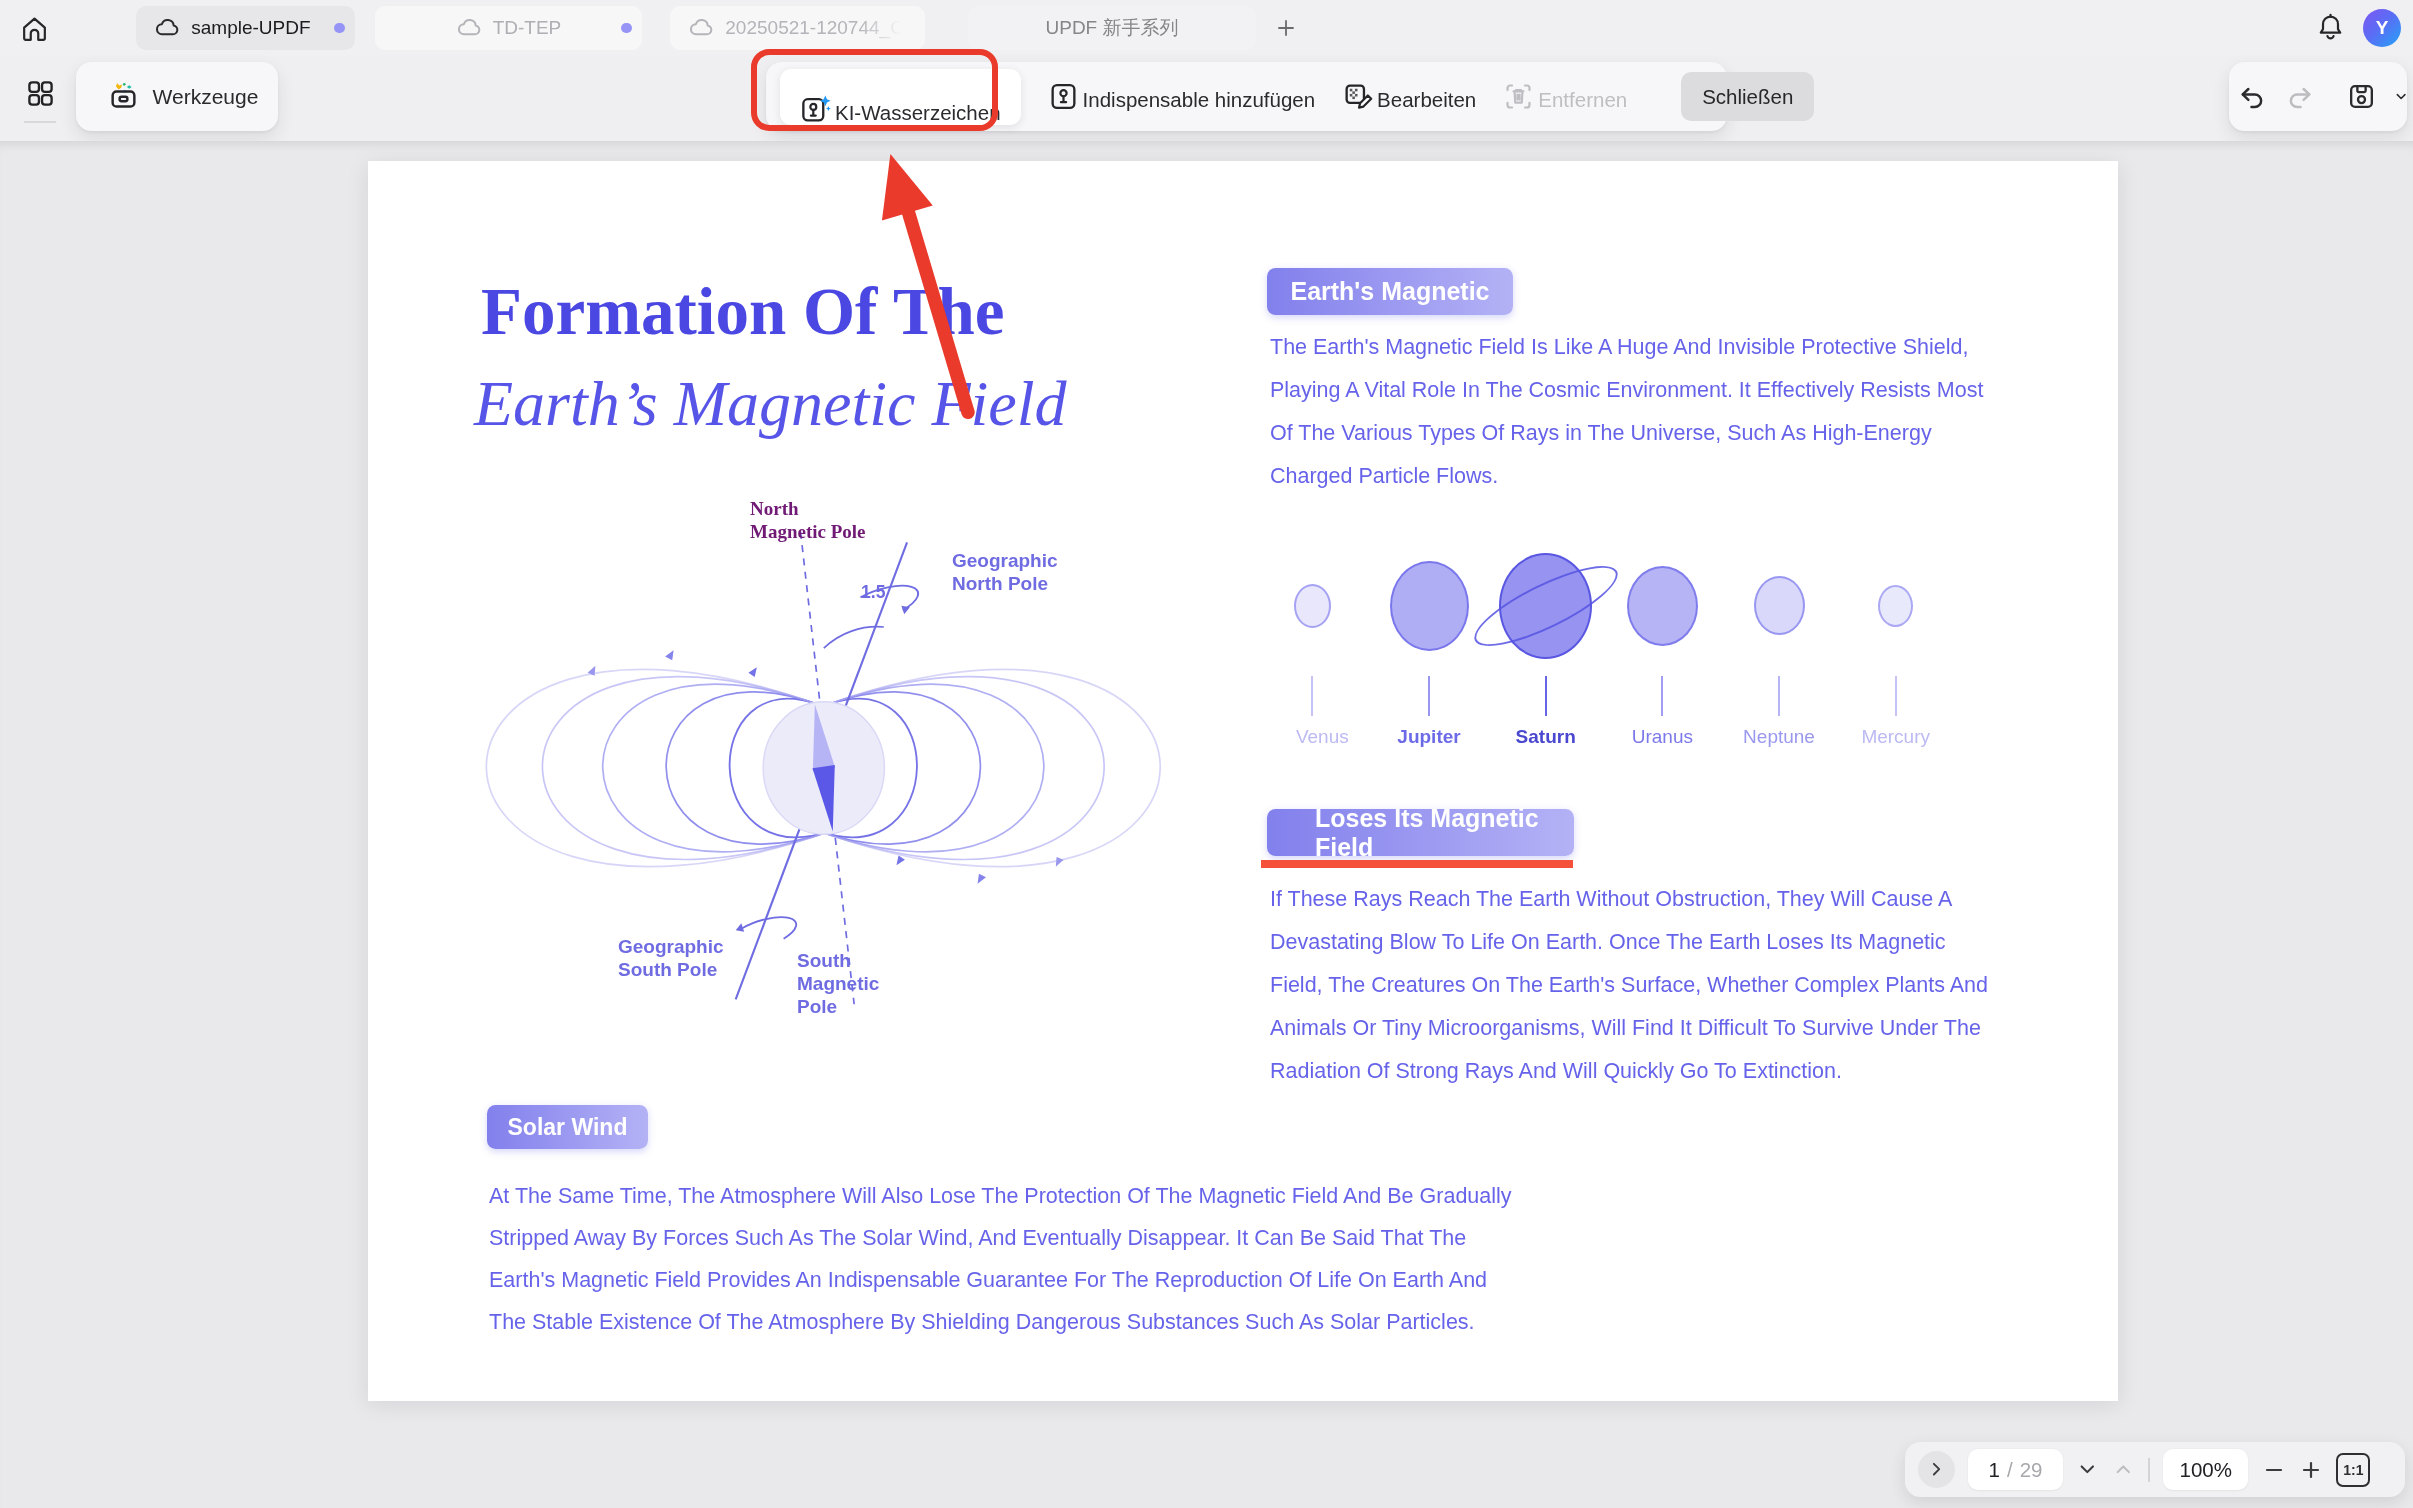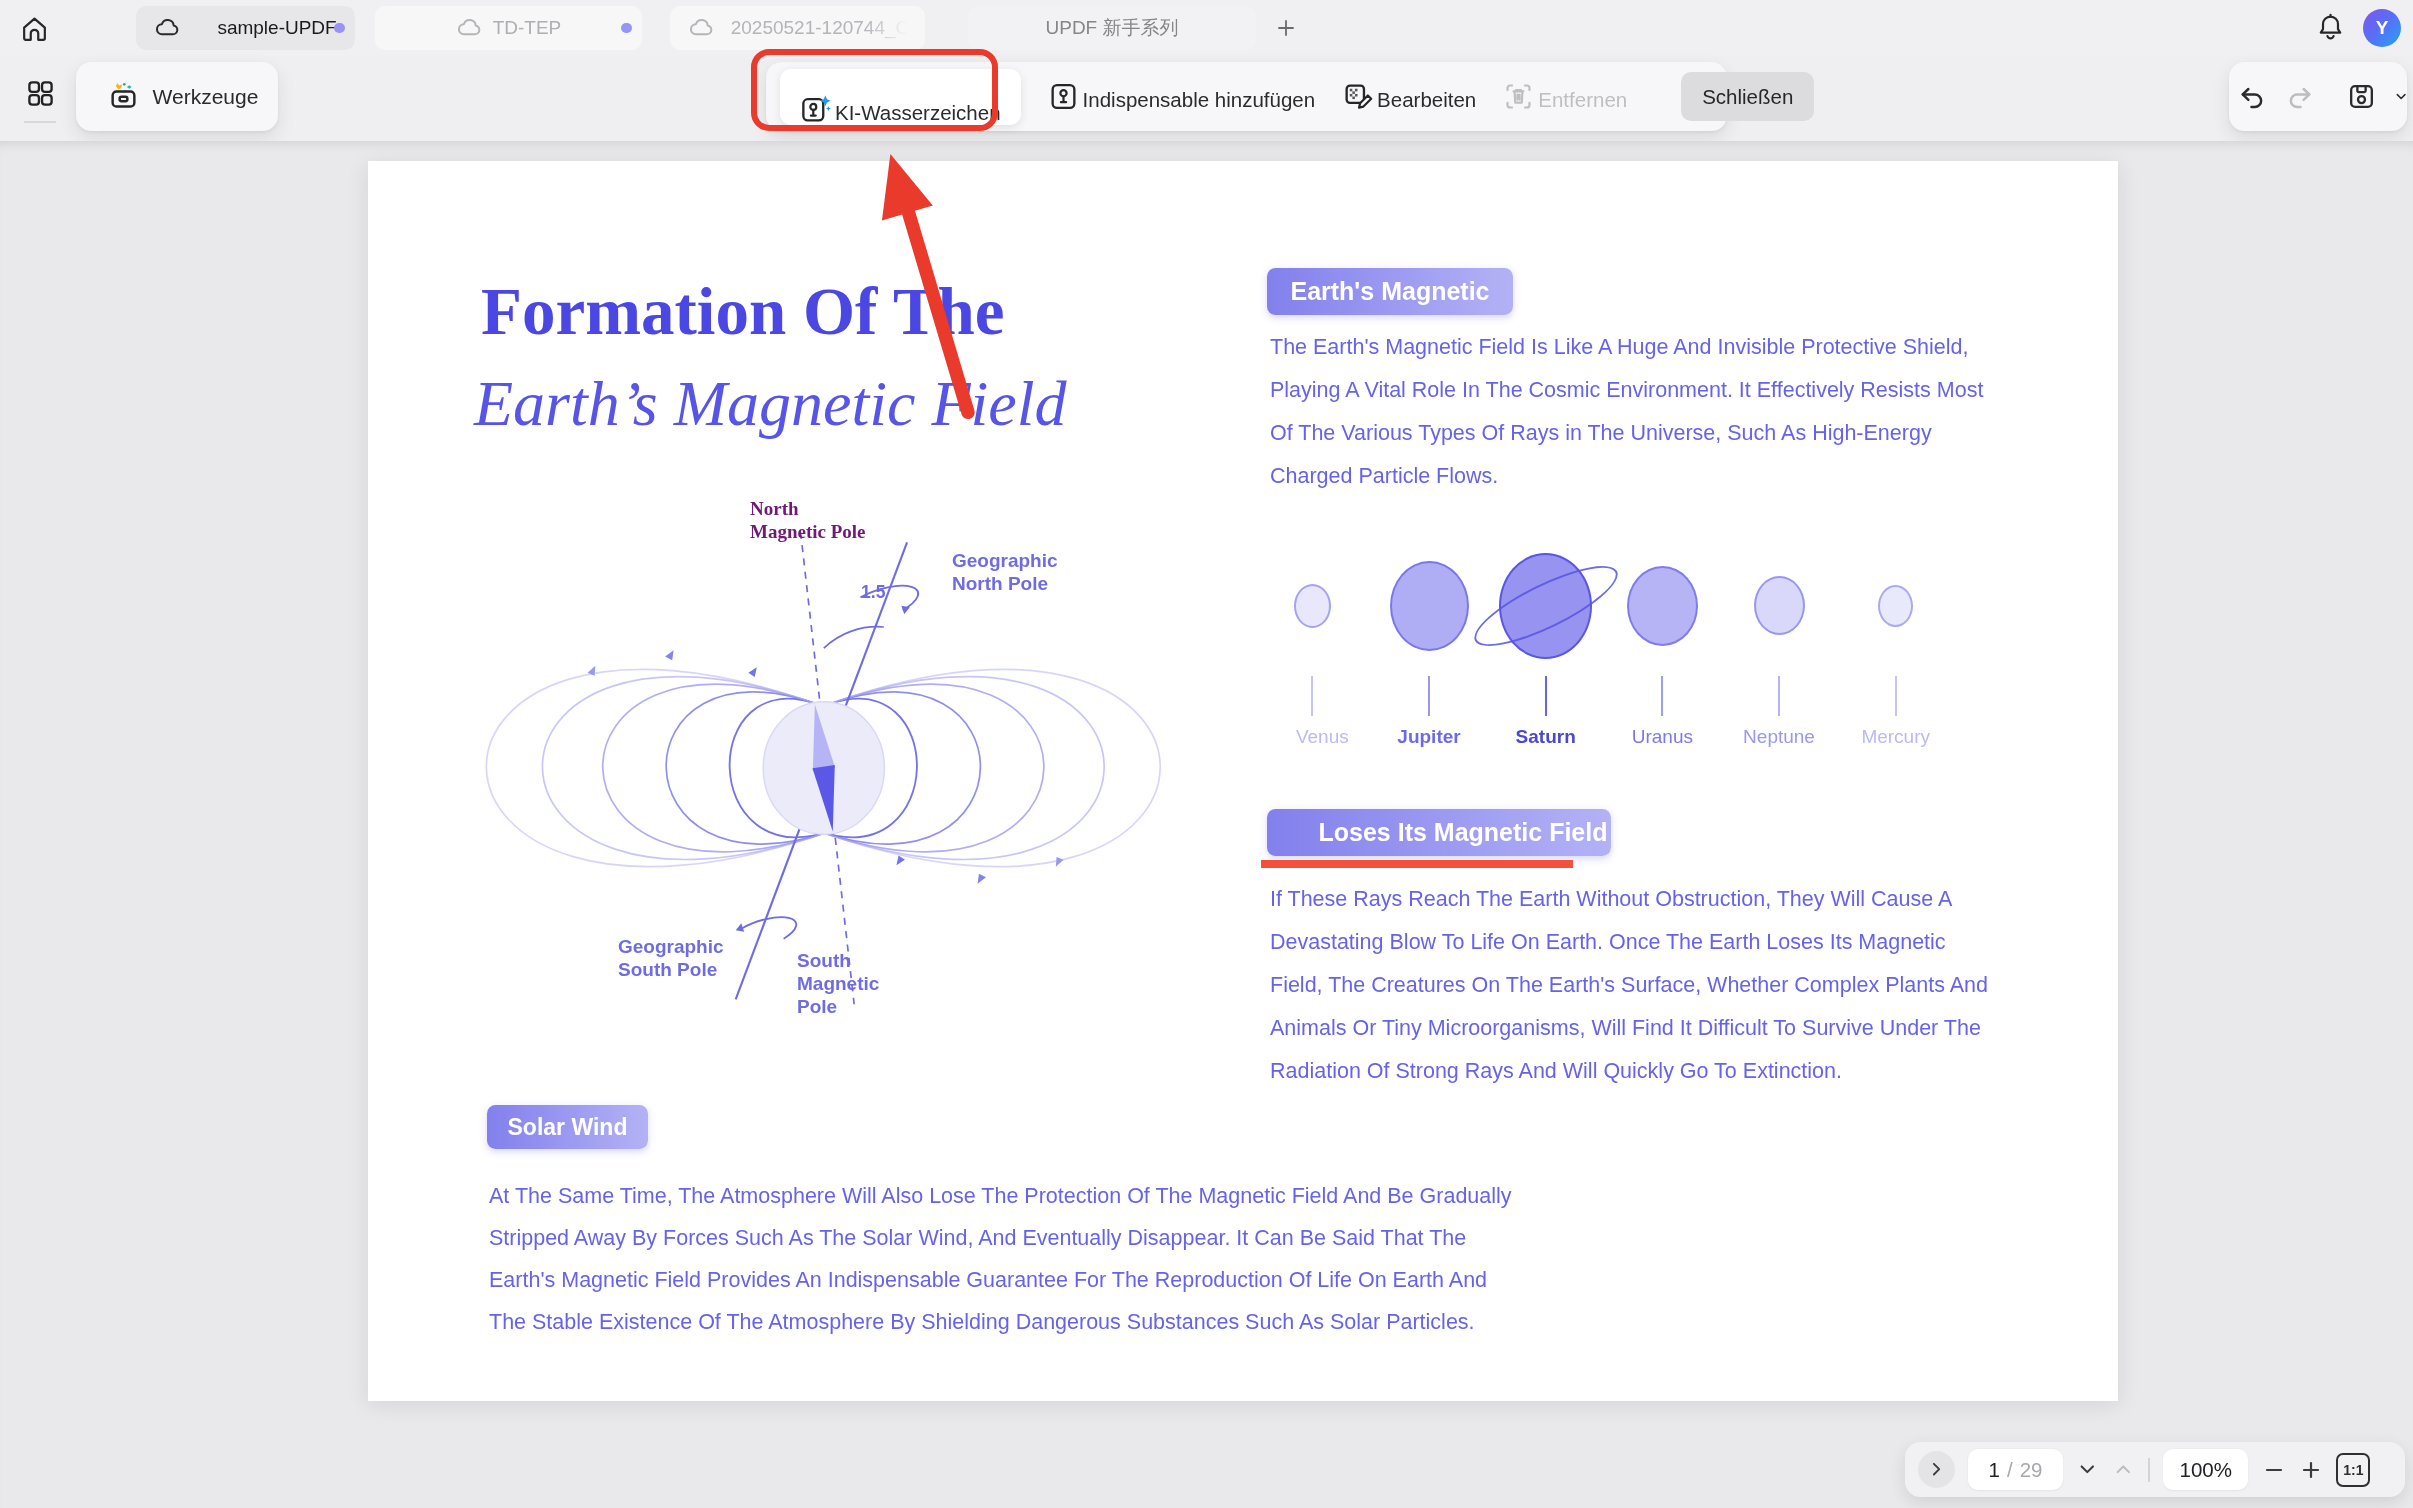--- a/index.html
+++ b/index.html
@@ -8,21 +8,21 @@
     font-family:"Liberation Sans", sans-serif;
     background:#efeff1;
     overflow:hidden;
     position:relative;
   }
   #app { position:absolute; inset:0; width:2413px; height:1509px; }
 
   
   .topbar { position:absolute; left:0; top:0; width:2413px; height:56px; background:#f0f0f2; }
   .home-btn { position:absolute; left:17px; top:11.3px; width:35px; height:35px; display:flex; align-items:center; justify-content:center; color:#27272b; cursor:pointer; }
-  .tab { position:absolute; top:5.6px; height:44px; border-radius:10px; display:flex; align-items:center; padding:0 18.3px; font-size:19px; gap:10px; cursor:pointer;justify-content:space-between; }
+  .tab { position:absolute; top:5.6px; height:44px; border-radius:10px; display:flex; align-items:center; padding:0 18.3px; font-size:19px; gap:10px; cursor:pointer; }
   .tab .cloud { flex:0 0 auto; display:flex; }
   .tab-label { white-space:nowrap; }
   .tab1 { left:136px; width:219px; background:#e7e7ea; color:#1b1b1f; font-weight:500; }
   .tab1 .cloud { color:#2a2a2e; }
   .tab2 { left:375px; width:267px; background:#f7f7f8; color:#aeaeb3; justify-content:center; }
   .tab3 { left:670px; width:255px; background:#f7f7f8; color:#b4b4b9; }
   .tab2 .cloud,.tab3 .cloud { color:#b4b4b9; }
   .tab4 { left:968px; width:288px; background:#f2f2f4; color:#85858a; justify-content:center; }
   .dot { position:absolute; right:10px; top:17px; width:10.6px; height:10.6px; border-radius:50%; background:#9694f4; }
   .tab3-labelwrap { position:relative; overflow:hidden; max-width:176px; }
@@ -48,21 +48,21 @@
 
   
   .docarea { position:absolute; left:0; top:141px; width:2413px; height:1368px; background:#e9e9eb; box-shadow:inset 0 10px 11.3px -8.5px rgba(0,0,0,.12); }
   .page { position:absolute; left:368px; top:20px; width:1750px; height:1240px; background:#ffffff; box-shadow:0 4.2px 21px rgba(30,30,60,.10); }
 
   .pdf-title1 { position:absolute; left:113px; top:112px; font-family:"Liberation Serif", serif; font-weight:700; font-size:67px; color:#4a47e2; white-space:nowrap; }
   .pdf-title2 { position:absolute; left:106px; top:206px; font-family:"Liberation Serif", serif; font-style:italic; font-size:64px; color:#5754e8; white-space:nowrap; }
 
   .badge { position:absolute; height:47px; border-radius:8.5px; background:linear-gradient(90deg,#8280ec,#b4b2f5); color:#ffffff; font-weight:700; font-size:25px; display:flex; align-items:center; justify-content:center; box-shadow:0 2.8px 7px rgba(100,98,235,.25); }
   .badge1 { left:899px; top:107px; width:246px; }
-  .badge2 { left:899px; top:648px; width:344px;padding-left:48px; }
+  .badge2 { left:899px; top:648px; width:307px;padding-left:48px; }
   .badge3 { left:119px; top:944px; width:161px; height:44px; font-size:23px; }
   .badge2-underline { position:absolute; left:893px; top:699px; width:312px; height:7.8px; background:#f4503a; }
 
   .para { position:absolute; color:#6663ea; font-size:21.5px; }
   .para .pline { height:43px; line-height:43px; white-space:nowrap; }
   .para1 { left:902px; top:165px; }
   .para2 { left:902px; top:717px; }
   .para3 { left:121px; top:1014px; }
   .para3 .pline { height:42px; line-height:42px; }
 

